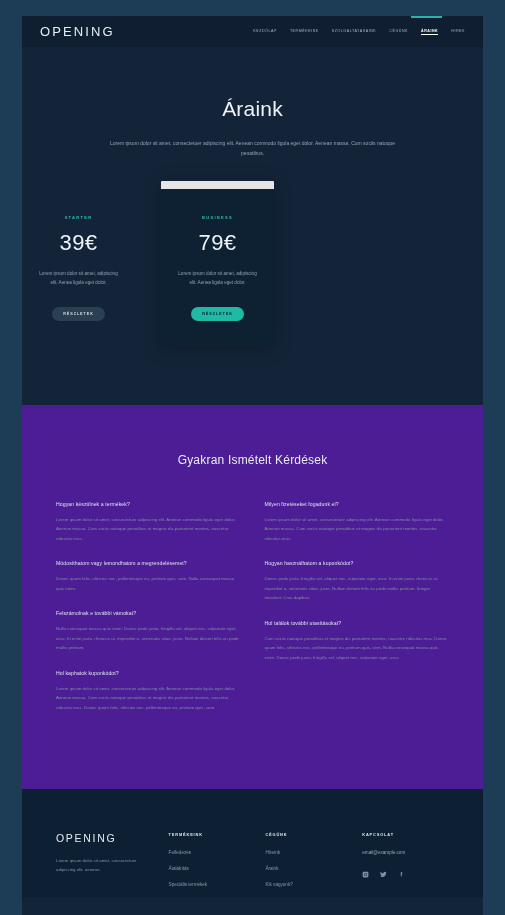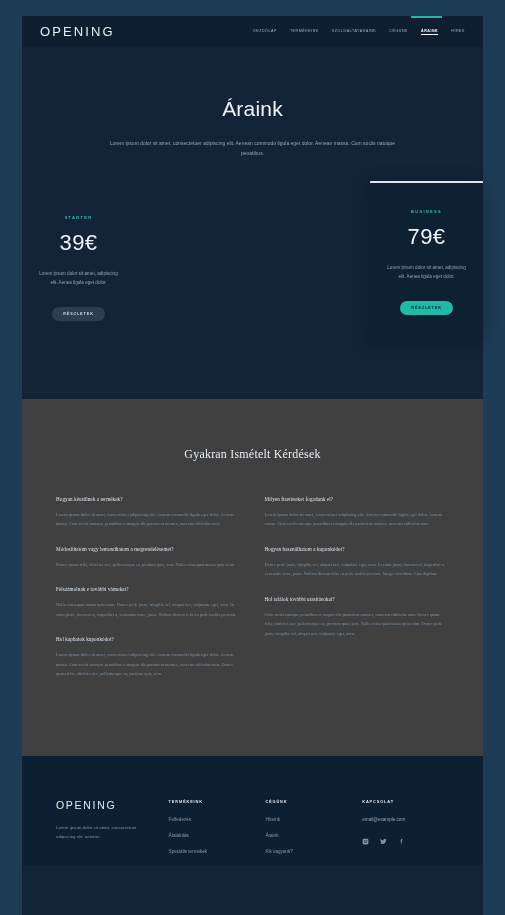--- a/index.html
+++ b/index.html
@@ -95,36 +95,36 @@
   .hero p {
     font-size: 5px;
     line-height: 1.95;
     color: #93a4b6;
     max-width: 288px;
     margin: 0 auto;
   }
 
   .pricing {
     display: flex;
-    justify-content: space-between;
+    justify-content: flex-start;
     align-items: flex-start;
     gap: 26px;
     margin-top: 34px;
   }
   .card {
     width: 113px;
     text-align: center;
     padding: 22px 12px 20px 12px;
     border-radius: 1px;
   }
   .card.featured {
     background: #0d2133;
     padding: 26px 12px 26px 12px;
     margin-top: -12px;
-    border-top: 2px solid #e5e5e5;
+    border-top: 8px solid #e5e5e5;
     box-shadow: 0 2px 18px rgba(0,0,0,0.25);
   }
   .card-tier {
     font-size: 4px;
     letter-spacing: 1.3px;
     text-transform: uppercase;
     color: #2fbfae;
     font-weight: 700;
     margin-bottom: 10px;
   }
@@ -156,23 +156,22 @@
     border: none;
     font-family: "Liberation Sans", sans-serif;
   }
   .btn.primary {
     background: #20b9a6;
     color: #06242a;
   }
 
   
   .faq {
-    background: #404040;
+    background: #4c1d95;
     padding: 48px 34px 60px 34px;
-    font-family: Liberation Serif, serif;
   }
   .faq h2 {
     text-align: center;
     font-size: 12px;
     font-weight: 400;
     color: #e6edf4;
     letter-spacing: 0.2px;
     margin-bottom: 34px;
   }
   .faq-cols {

